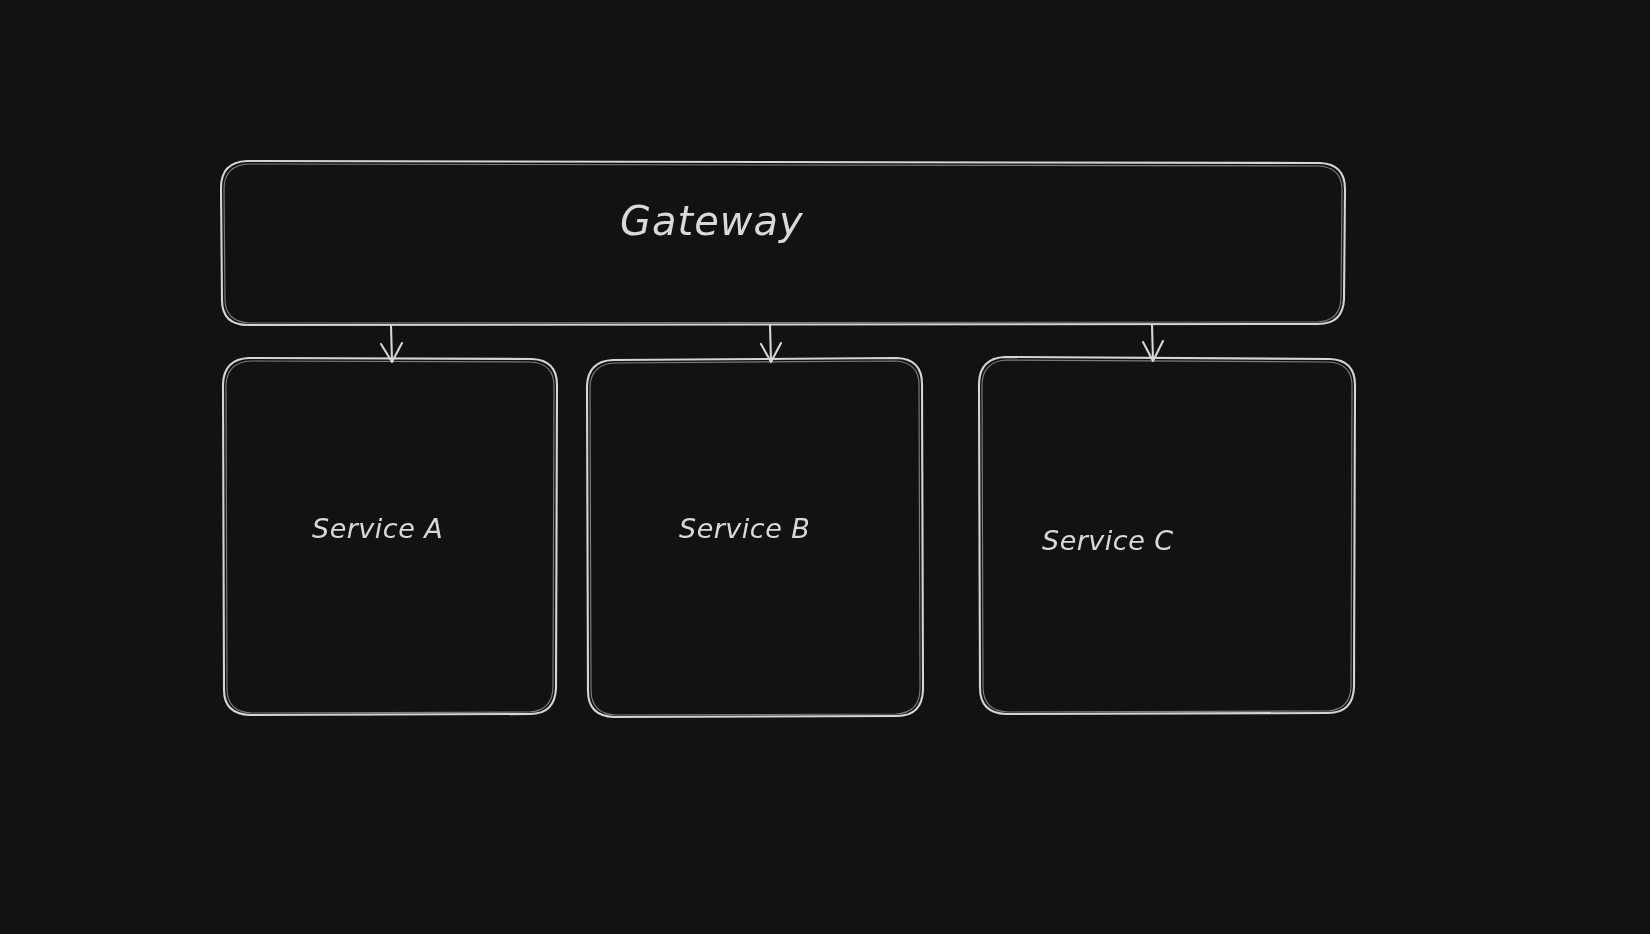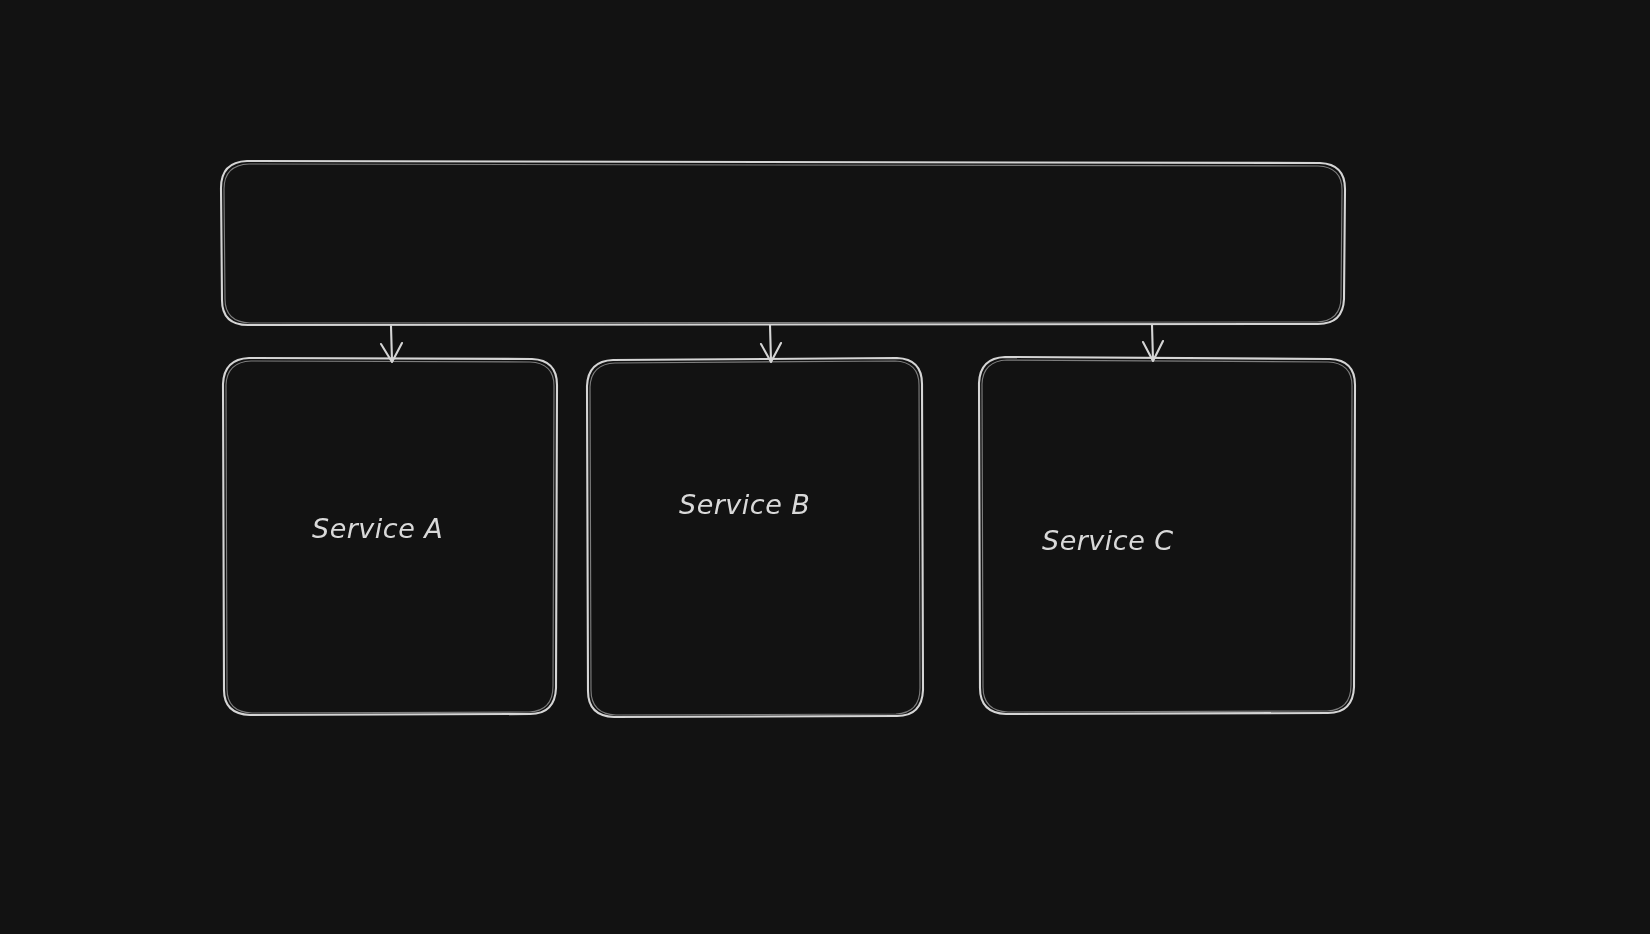--- a/index.html
+++ b/index.html
@@ -35,21 +35,21 @@
   .gateway-label {
     font-size: 40px;
     left: 620px;
     top: 198px;
     letter-spacing: 1px;
   }
   .svc-label {
     font-size: 27px;
   }
   .svc-a-label { left: 312px; top: 513px; }
-  .svc-b-label { left: 679px; top: 489px; }
+  .svc-b-label { left: 679px; top: 513px; }
   .svc-c-label { left: 1042px; top: 525px; }
 </style>
 </head>
 <body>
 
 <div id="canvas">
 
   <svg id="sketch" viewBox="0 0 1650 934" xmlns="http://www.w3.org/2000/svg">
 
     <g fill="none" stroke="#d5d5d5" stroke-width="2.1" stroke-linecap="round" stroke-linejoin="round">
@@ -149,20 +149,21 @@
       </g>
 
       <g>
         <path d="M 1152 325 L 1153 360"></path>
         <path d="M 1143 342 L 1153 361 L 1163 341"></path>
       </g>
 
     </g>
   </svg>
 
+  <div class="node-label gateway-label">Gateway</div>
 
   <div class="node-label svc-label svc-a-label">Service A</div>
 
   <div class="node-label svc-label svc-b-label">Service B</div>
 
   <div class="node-label svc-label svc-c-label">Service C</div>
 
 </div>
 
 </body></html>

